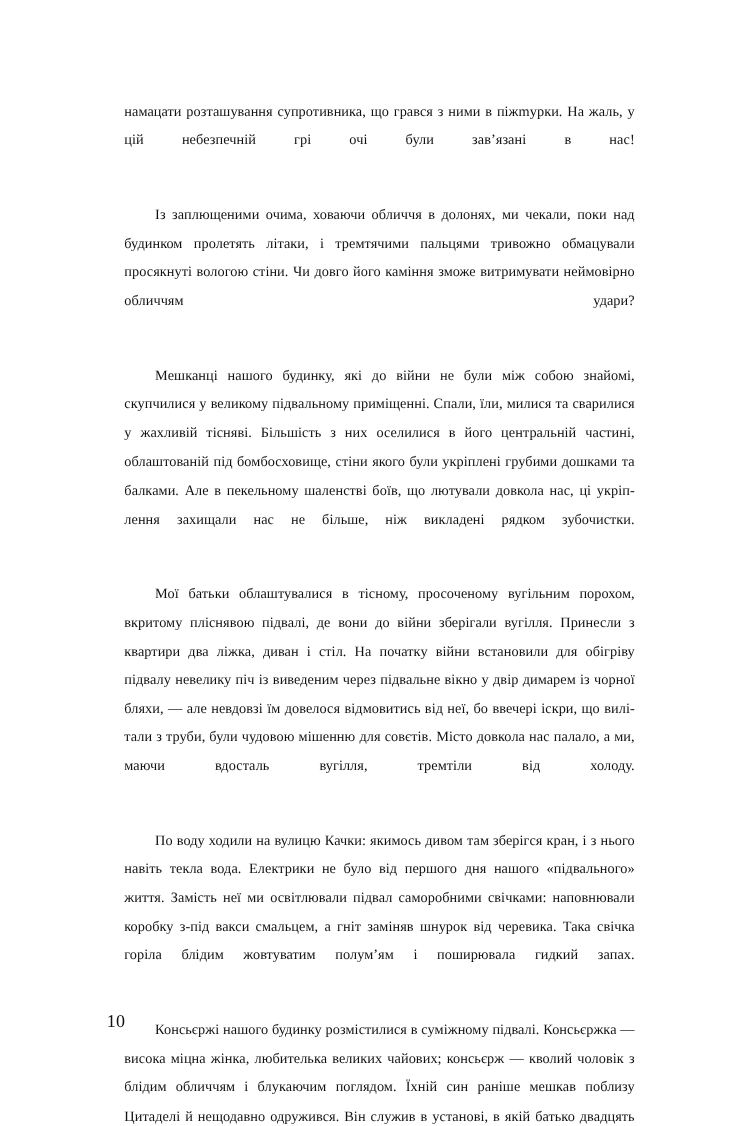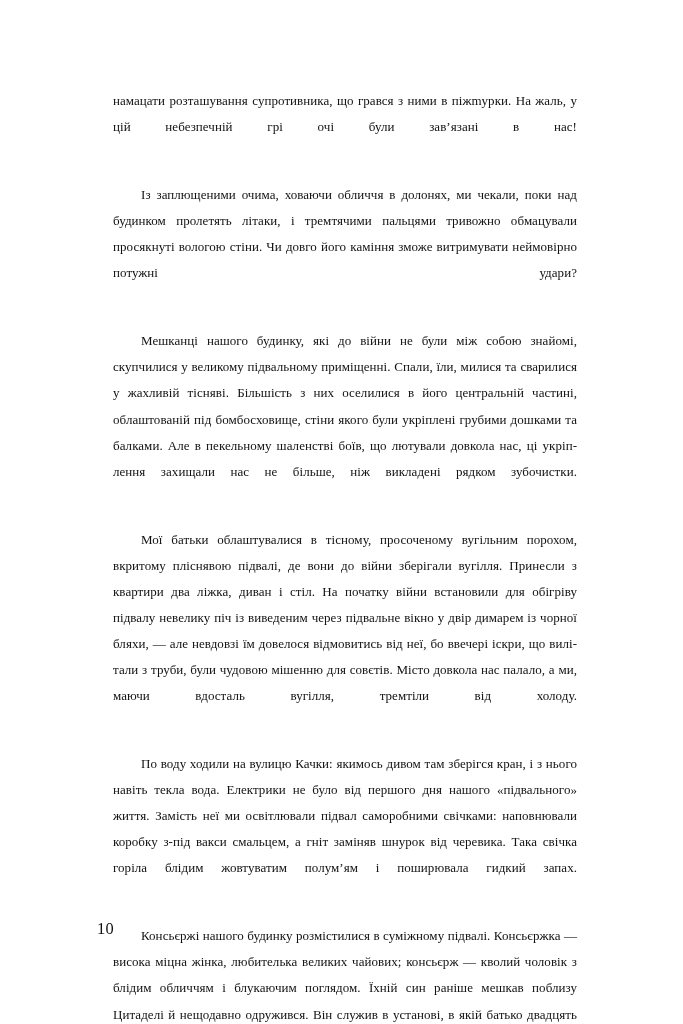--- a/index.html
+++ b/index.html
@@ -62,21 +62,21 @@
 </style>
 </head>
 <body>
 
 <div class="page">
 
   <div class="text-block">
 
     <p class="para cont">намацати розташування супротивника, що грався з ними в піж­mурки. На жаль, у цій небезпечній грі очі були зав’язані в нас!</p>
 
-    <p class="para">Із заплющеними очима, ховаючи обличчя в долонях, ми чека­ли, поки над будинком пролетять літаки, і тремтячими пальцями тривожно обмацували просякнуті вологою стіни. Чи довго його каміння зможе витримувати неймовірно потужні удари?</p>
+    <p class="para">Із заплющеними очима, ховаючи обличчя в долонях, ми чека­ли, поки над будинком пролетять літаки, і тремтячими пальцями тривожно обмацували просякнуті вологою стіни. Чи довго його каміння зможе витримувати неймовірно обличчям удари?</p>
 
     <p class="para">Мешканці нашого будинку, які до війни не були між собою знайомі, скупчилися у великому підвальному приміщенні. Спали, їли, милися та сварилися у жахливій тісняві. Більшість з них осе­лилися в його центральній частині, облаштованій під бомбосхови­ще, стіни якого були укріплені грубими дошками та балками. Але в пекельному шаленстві боїв, що лютували довкола нас, ці укріп­лення захищали нас не більше, ніж викладені рядком зубочистки.</p>
 
     <p class="para">Мої батьки облаштувалися в тісному, просоченому вугільним порохом, вкритому пліснявою підвалі, де вони до війни зберігали вугілля. Принесли з квартири два ліжка, диван і стіл. На початку війни встановили для обігріву підвалу невелику піч із виведеним через підвальне вікно у двір димарем із чорної бляхи, — але не­вдовзі їм довелося відмовитись від неї, бо ввечері іскри, що вилі­тали з труби, були чудовою мішенню для совєтів. Місто довкола нас палало, а ми, маючи вдосталь вугілля, тремтіли від холоду.</p>
 
     <p class="para">По воду ходили на вулицю Качки: якимось дивом там зберігся кран, і з нього навіть текла вода. Електрики не було від першо­го дня нашого «підвального» життя. Замість неї ми освітлювали підвал саморобними свічками: наповнювали коробку з-під вакси смальцем, а гніт заміняв шнурок від черевика. Така свічка горіла блідим жовтуватим полум’ям і поширювала гидкий запах.</p>
 
     <p class="para">Консьєржі нашого будинку розмістилися в суміжному підвалі. Консьєржка — висока міцна жінка, любителька великих чайових; консьєрж — кволий чоловік з блідим обличчям і блукаючим по­глядом. Їхній син раніше мешкав поблизу Цитаделі й нещодавно одружився. Він служив в установі, в якій батько двадцять років пропрацював судовим виконавцем. Цей Янчі, — нині інтелігент, а значить, «пан», — був їхньою великою гордістю. Харчів вони мали безліч; вода їм була не потрібна, бо пили вино.</p>
 
   </div>

